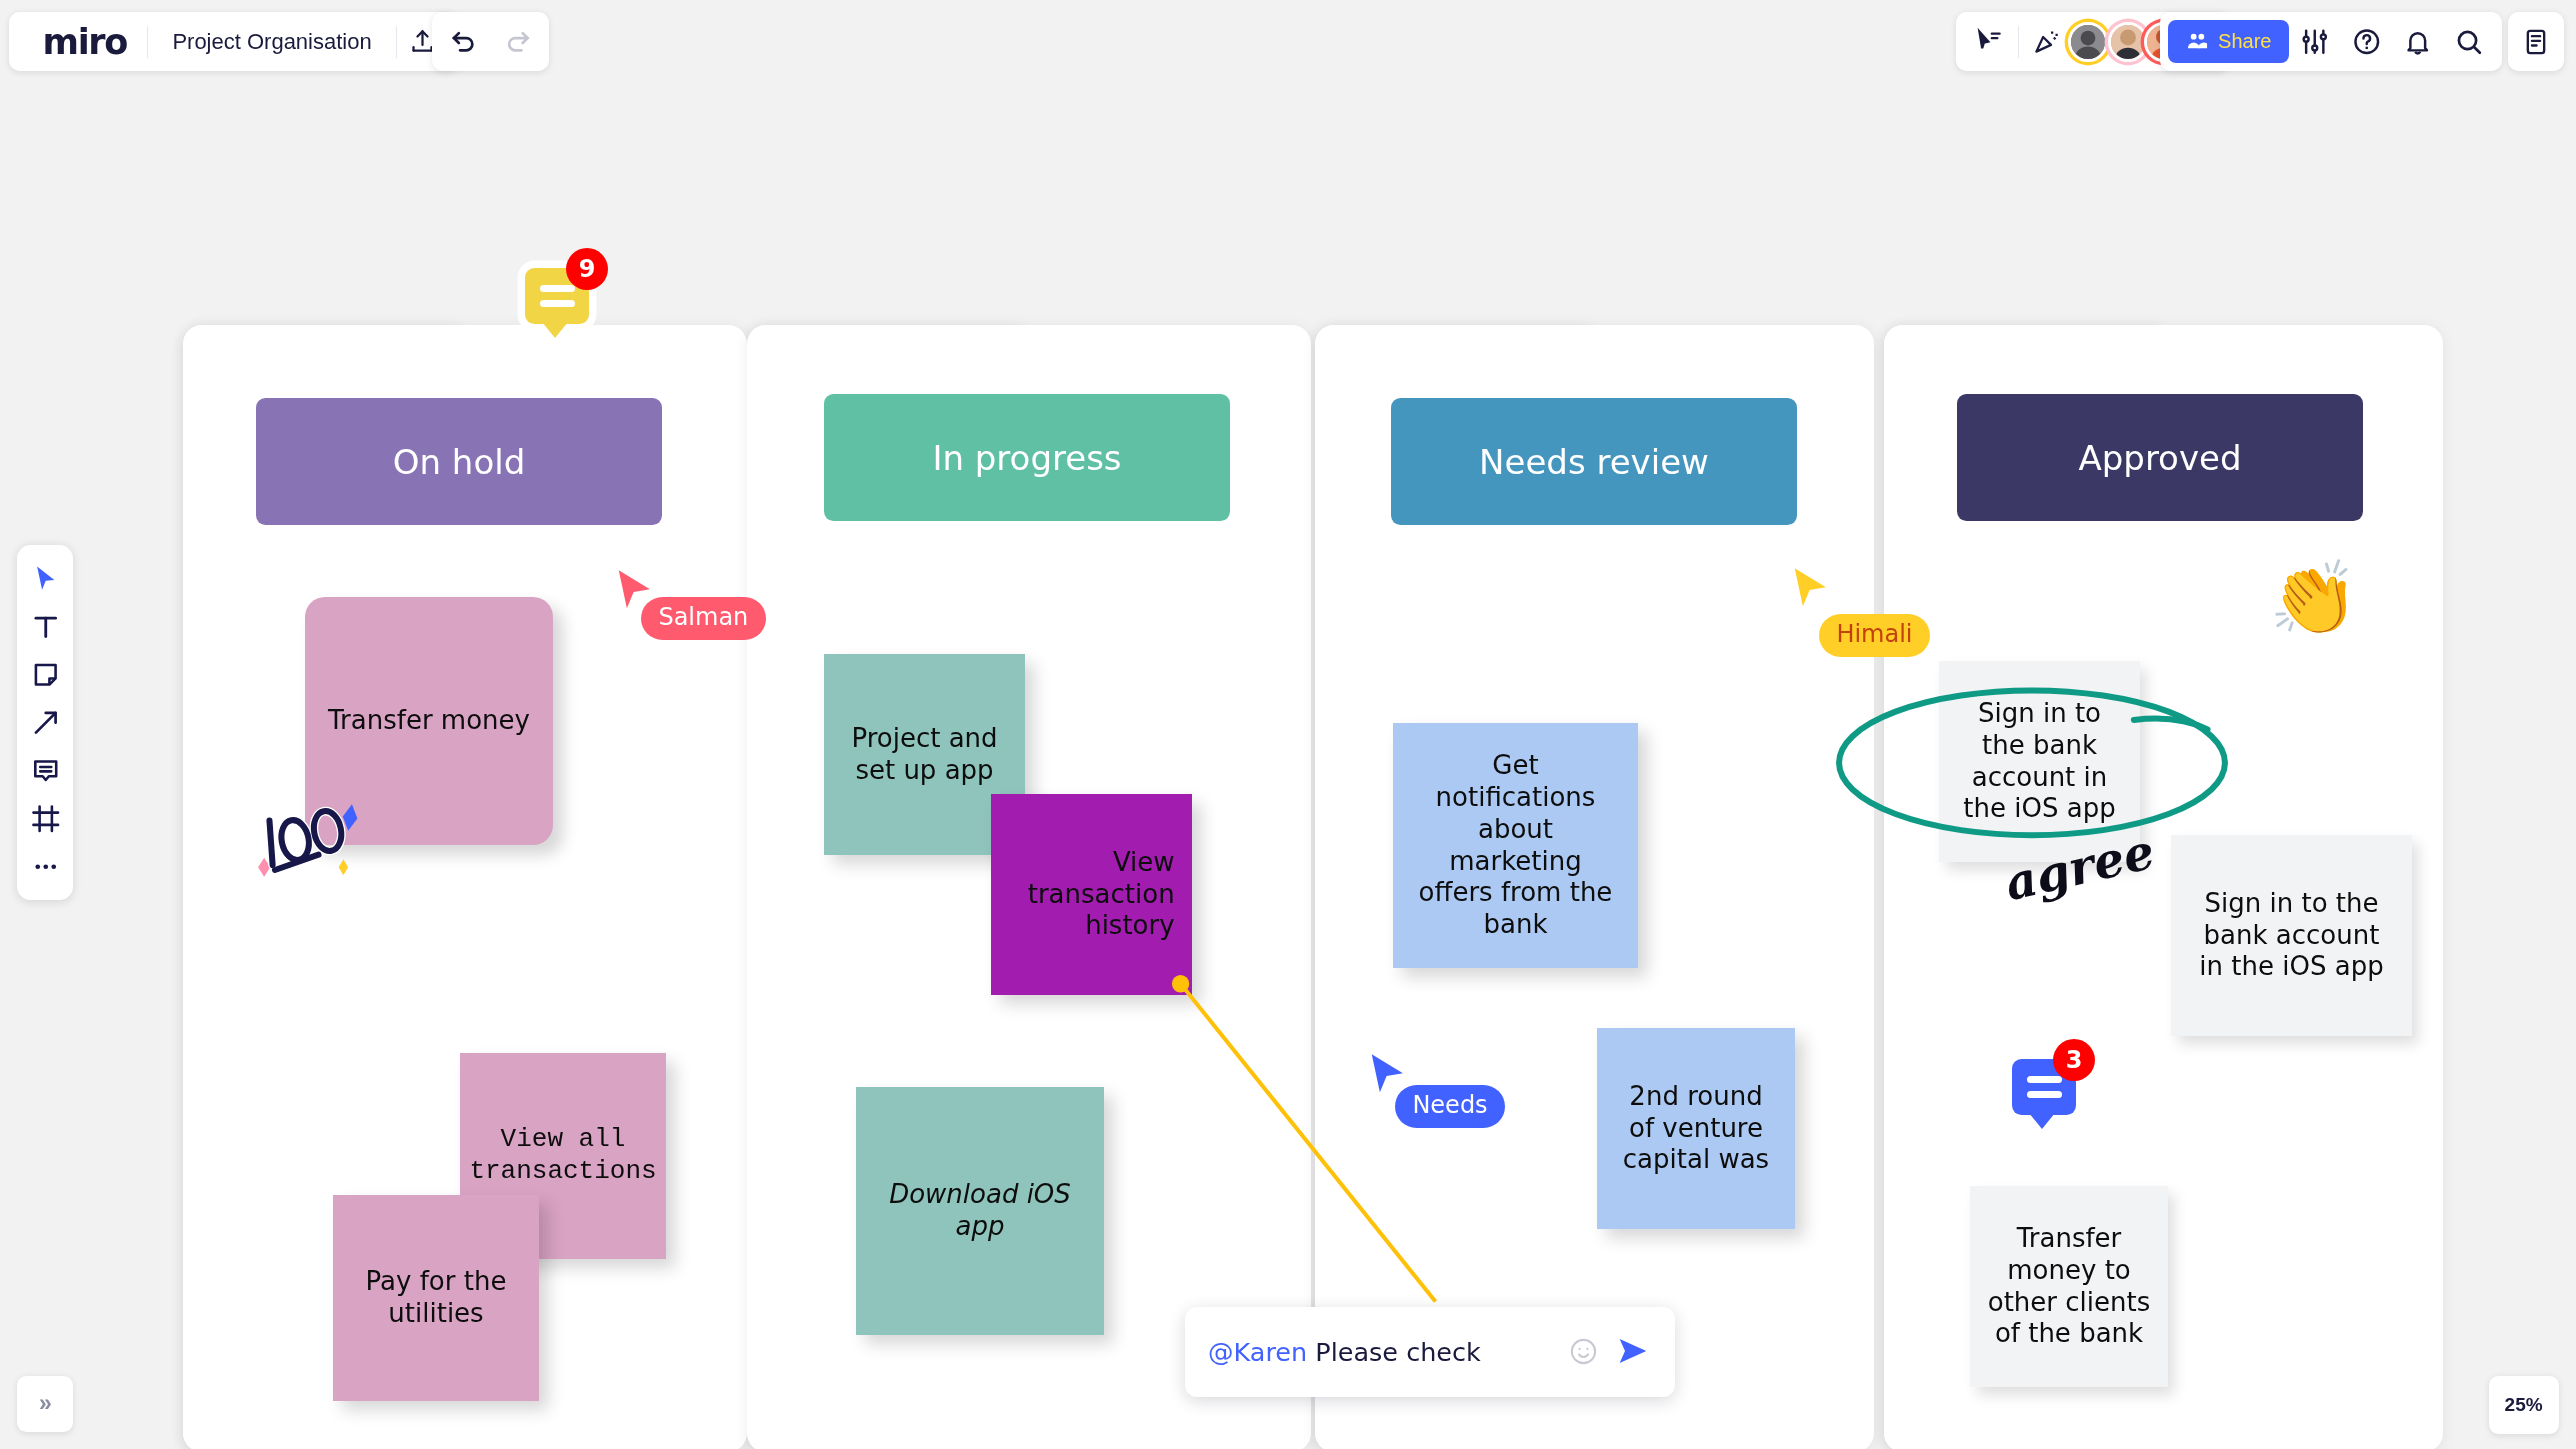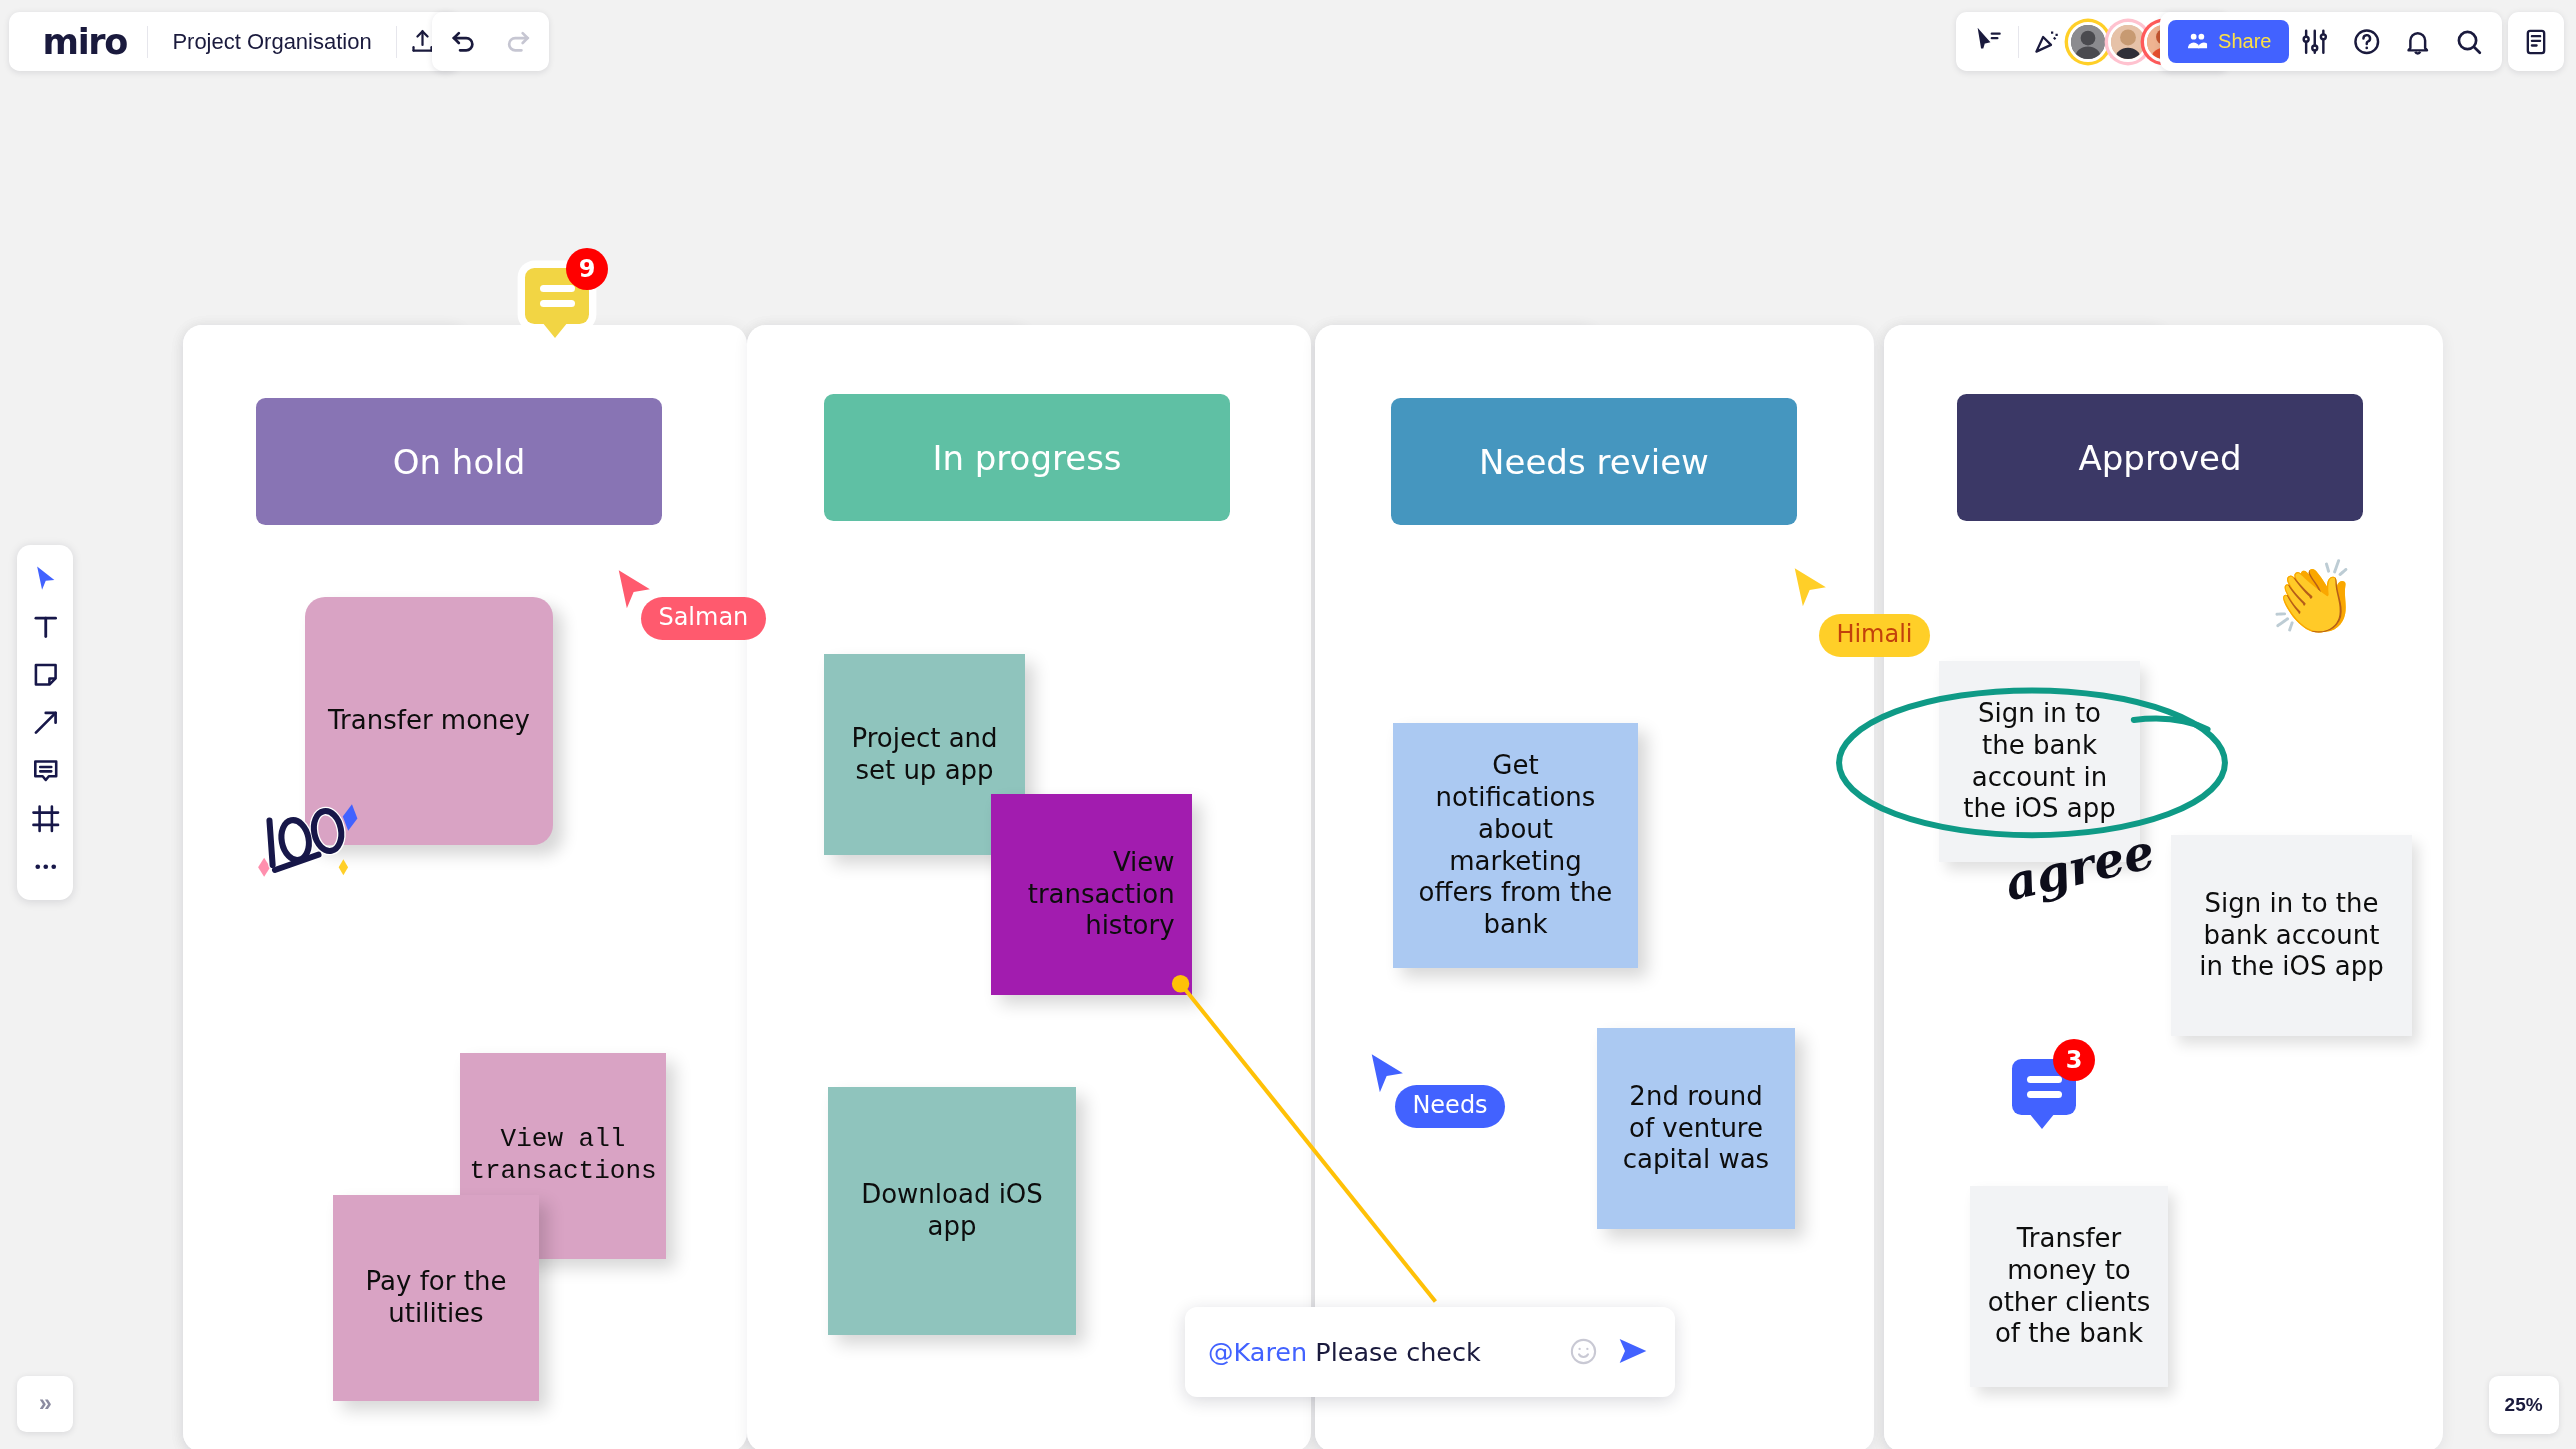--- a/index.html
+++ b/index.html
@@ -225,21 +225,21 @@
         </g>
       </svg>
     </div>
 
     <div class="sticky" style="left:824px; top:654px; width:201px; height:201px; background:#8fc4bd;">
       <span>Project and set up app</span>
     </div>
     <div class="sticky" style="left:991px; top:794px; width:201px; height:201px; background:#a21caf;text-align:right;">
       <span>View transaction history</span>
     </div>
-    <div class="sticky" style="left:828px; top:1087px; width:248px; height:248px; background:#8fc4bd;">
+    <div class="sticky" style="left:856px; top:1087px; width:248px; height:248px; background:#8fc4bd;font-style:italic;">
       <span>Download iOS app</span>
     </div>
 
     <svg class="connector" style="position:absolute; left:1167px; top:973px; width:282px; height:342px;" viewBox="0 0 420 510">
       <line x1="20" y1="16" x2="400" y2="490" stroke="#ffc107" stroke-width="6"></line>
       <circle cx="20" cy="16" r="13" fill="#ffc107"></circle>
     </svg>
 
     <div class="sticky" style="left:1393px; top:723px; width:245px; height:245px; background:#abc9f2;">
       <span>Get notifications about marketing offers from the bank</span>

